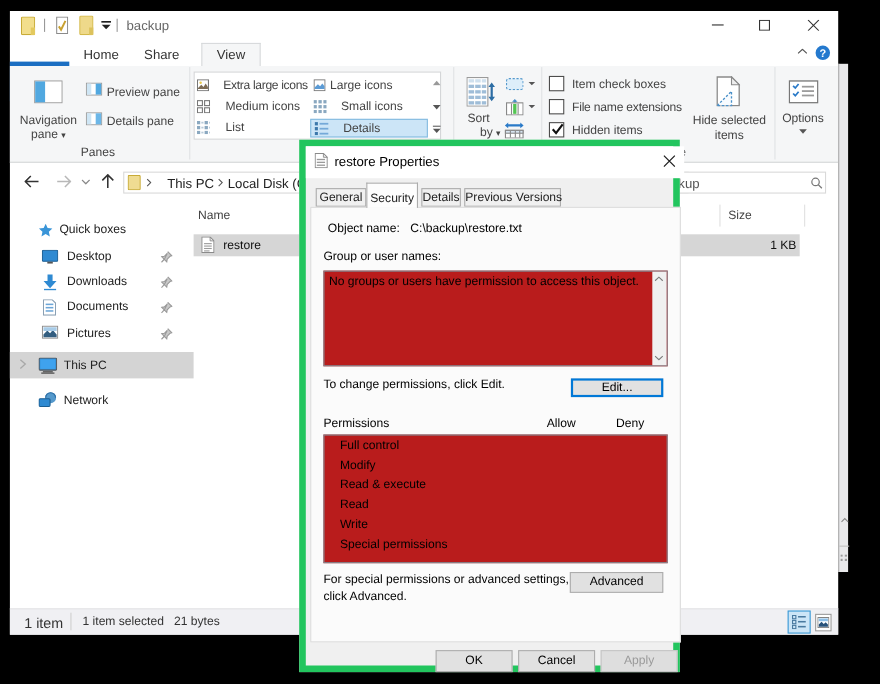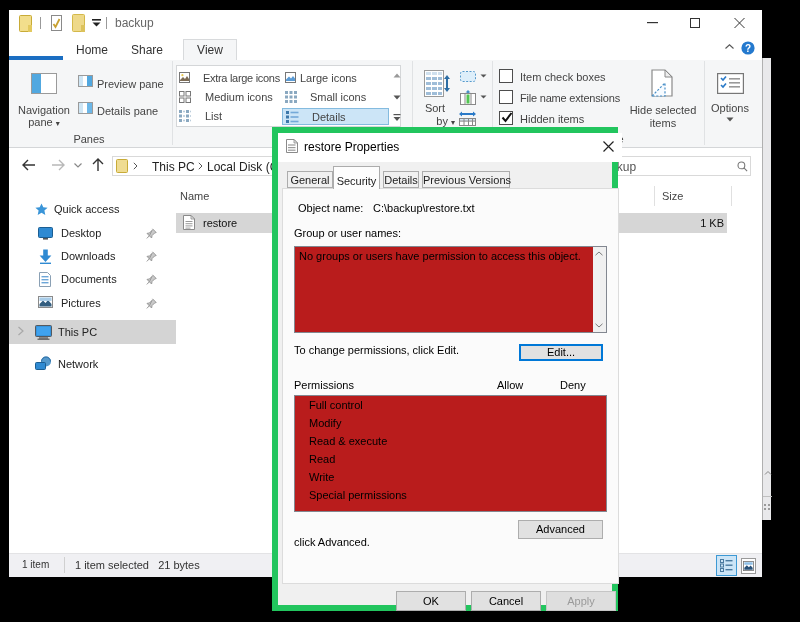--- a/index.html
+++ b/index.html
@@ -295,21 +295,21 @@
   </svg>
 
   <div class="a" style="left:171px;top:180px;font-size:11px;color:#444">Name</div>
   <div class="a" style="left:645px;top:176px;width:1px;height:20px;background:#e0e0e0"></div>
   <div class="a" style="left:653px;top:180px;font-size:11px;color:#444">Size</div>
   <div class="a" style="left:722px;top:176px;width:1px;height:20px;background:#e0e0e0"></div>
 
   <svg class="a" style="left:26px;top:193px" width="13" height="13" viewBox="0 0 13 13">
     <path d="M6.5 0.5 L8.3 4.3 L12.6 4.8 L9.4 7.6 L10.3 12 L6.5 9.8 L2.7 12 L3.6 7.6 L0.4 4.8 L4.7 4.3 Z" fill="#3a95d8"></path>
   </svg>
-  <div class="a nitem" style="left:45px;top:193px">Quick access</div>
+  <div class="a nitem" style="left:45px;top:193px">Quick boxes</div>
   <svg class="a" style="left:29px;top:217px" width="15" height="13" viewBox="0 0 15 13">
     <rect x="0.5" y="0.5" width="14" height="10" rx="1" fill="#2f8ad2" stroke="#1b5e93"></rect>
     <rect x="5" y="11" width="5" height="1.6" fill="#555"></rect>
   </svg>
   <div class="a nitem" style="left:52px;top:217px">Desktop</div>
   <svg class="a" style="left:30px;top:239px" width="13" height="15" viewBox="0 0 13 15">
     <path d="M4.2 0.5 h4.6 v6 h3.6 L6.5 13 L0.6 6.5 h3.6 z" fill="#2f8ad2"></path>
     <rect x="1" y="13.6" width="11" height="1.4" fill="#2f8ad2"></rect>
   </svg>
   <div class="a nitem" style="left:52px;top:240px">Downloads</div>
@@ -367,21 +367,21 @@
         <rect x="2.5" y="6" width="7" height="1"></rect>
         <rect x="2.5" y="8.2" width="7" height="1"></rect>
         <rect x="2.5" y="10.4" width="7" height="1"></rect>
         <rect x="2.5" y="12.6" width="5" height="1"></rect>
       </g>
   </svg>
   <div class="a" style="left:194px;top:207px;font-size:11px;color:#111">restore</div>
   <div class="a" style="left:680px;top:207px;width:35px;font-size:11px;color:#111;text-align:right">1 KB</div>
 
   <div class="a" id="statusbar" style="left:0;top:543px;width:753px;height:24px"></div>
-  <div class="a" style="left:13px;top:549px;font-size:10px;color:#333">1 item</div>
+  <div class="a" style="left:13px;top:549px;font-size:13px;color:#333">1 item</div>
   <div class="a" style="left:55px;top:547px;width:1px;height:16px;background:#d0d0d0"></div>
   <div class="a" style="left:66px;top:549px;font-size:11px;color:#333">1 item selected&nbsp;&nbsp;&nbsp;21 bytes</div>
   <div class="a" style="left:707px;top:545px;width:21px;height:21px;background:#cce5f7;border:1px solid #3d99d4"></div>
   <svg class="a" style="left:711px;top:549px" width="13" height="13" viewBox="0 0 13 13">
     <g fill="none" stroke="#4a7aa0">
         <rect x="0.5" y="0.5" width="3" height="3"></rect>
         <rect x="0.5" y="5" width="3" height="3"></rect>
         <rect x="0.5" y="9.5" width="3" height="3"></rect>
       </g>
     <g fill="#4a7aa0">
@@ -453,19 +453,20 @@
   <div class="a dtext" style="left:219px;top:246px">Allow</div>
   <div class="a dtext" style="left:282px;top:246px">Deny</div>
   <div class="a listbox" style="left:16px;top:262px;width:313px;height:117px">
     <div class="a dtext" style="left:14px;top:3px">Full control</div>
     <div class="a dtext" style="left:14px;top:21px">Modify</div>
     <div class="a dtext" style="left:14px;top:39px">Read &amp; execute</div>
     <div class="a dtext" style="left:14px;top:57px">Read</div>
     <div class="a dtext" style="left:14px;top:75px">Write</div>
     <div class="a dtext" style="left:14px;top:93px">Special permissions</div>
   </div>
+  <div class="a dtext" style="left:16px;top:388px">For special permissions or advanced settings,</div>
   <div class="a dtext" style="left:16px;top:403px">click Advanced.</div>
   <div class="a btn" style="left:240px;top:387px;width:85px;height:19px;line-height:17px">Advanced</div>
 
   <div class="a btn" style="left:118px;top:458px;width:70px;height:20px;line-height:18px">OK</div>
   <div class="a btn" style="left:193px;top:458px;width:70px;height:20px;line-height:18px">Cancel</div>
   <div class="a btn" style="left:268px;top:458px;width:70px;height:20px;line-height:18px;color:#9a9a9a;background:#dedede;border-color:#c5c5c5">Apply</div>
 </div>
 
 </body></html>

